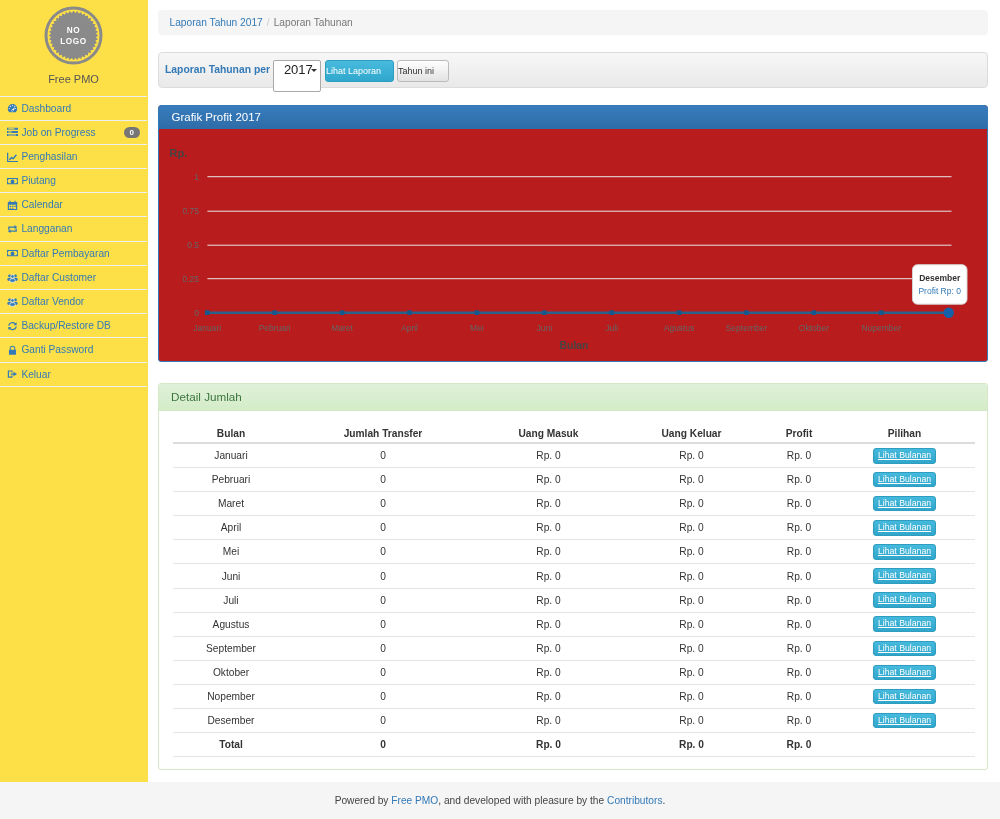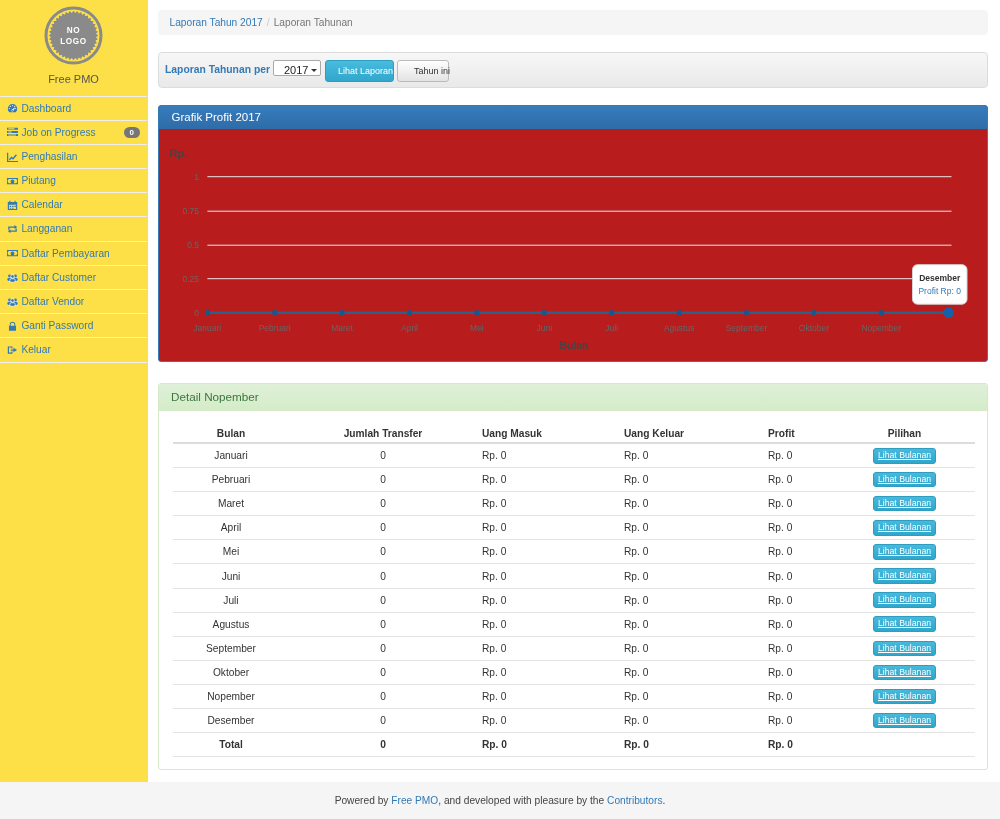--- a/index.html
+++ b/index.html
@@ -19,40 +19,40 @@
 #menu li svg.ic { position:absolute; left:7px; top:6.7px; }
 #menu .badge { position:absolute; left:124px; top:6.3px; width:15.7px; height:11px; background:#767676; border-radius:5.5px; color:#fff; font-size:8px; font-weight:bold; text-align:center; line-height:11px; }
 
 
 #crumb { position:absolute; left:10px; top:10px; width:830px; height:25px; background:#f5f5f5; border-radius:4px; font-size:10.2px; line-height:25px; padding-left:11.5px; color:#777; }
 #crumb .sep { color:#ccc; padding:0 4px; }
 
 
 #bar { position:absolute; left:10px; top:52px; width:830px; height:36px; background:linear-gradient(#f7f7f7,#e9e9e9); border:1px solid #dcdcdc; border-radius:4px; }
 #bar .lbl { position:absolute; left:6px; top:0; line-height:34px; font-size:10.35px; font-weight:bold; color:#337ab7; white-space:nowrap; }
-#bar .sel { position:absolute; left:114.4px; top:7px; width:48px; height:16px; background:#fff; border:1px solid #a9a9a9; border-radius:2px; font-size:11px; color:#222; line-height:18px; padding-left:9.5px; }
+#bar .sel { position:absolute; left:114.4px; top:7px; width:48px; height:32px; background:#fff; border:1px solid #a9a9a9; border-radius:2px; font-size:13px; color:#222; line-height:18px; padding-left:9.5px; }
 #bar .sel .arr { position:absolute; right:3.5px; top:8px; width:0; height:0; border-left:3.2px solid transparent; border-right:3.2px solid transparent; border-top:3.8px solid #333; }
-.btn { position:absolute; top:7px; height:22px; border-radius:3px; font-size:9px; text-align:right; line-height:20px; white-space:nowrap; }
+.btn { position:absolute; top:7px; height:22px; border-radius:3px; font-size:9px; text-align:left; line-height:20px; white-space:nowrap; }
 #btn-lihat { left:166px; width:69px; background:linear-gradient(#48bbde,#30a7cc); border:1px solid #2b9dbf; color:#fff; }
-#btn-tahun { left:238px; width:52px; background:linear-gradient(#fefefe,#e3e3e3); border:1px solid #bbbbbb; color:#333;padding-left:16px; }
+#btn-tahun { left:238px; width:52px; background:linear-gradient(#fefefe,#e3e3e3); border:1px solid #bbbbbb; color:#333; }
 
 
 #pchart { position:absolute; left:10px; top:105px; width:830px; height:257px; border:1px solid #337ab7; border-radius:3px; background:#b91c1c; }
 #pchart .hd { height:22.5px; background:linear-gradient(#387cbd,#2d6ca7); color:#fff; font-size:11.5px; line-height:22px; padding-left:12.5px; border-radius:2px 2px 0 0; }
 #chartsvg { position:absolute; left:0; top:22.5px; }
 
 
 #pdet { position:absolute; left:10px; top:382.7px; width:830px; height:387.3px; border:1px solid #d6e9c6; border-radius:3px; background:#fff; }
 #pdet .hd { height:27px; background:linear-gradient(#dff0d8,#d4ecc8); color:#3c763d; font-size:11.7px; line-height:26px; padding-left:12px; border-radius:2px 2px 0 0; border-bottom:1px solid #d6e9c6; }
 table { position:absolute; left:14px; top:41px; width:802px; border-collapse:collapse; table-layout:fixed; font-size:10.2px; color:#333; }
 th { font-weight:bold; padding:0 5px; border-bottom:2px solid #dcdcdc; height:18.8px; font-size:10.2px; }
 td { padding:0 5px; border-top:1px solid #e4e4e4; height:24.1px; }
 tr.first td { border-top:none; }
 col.c1{width:116px} col.c2{width:188px} col.c3{width:142px} col.c4{width:144px} col.c5{width:71px} col.c6{width:141px}
-.ctr{text-align:center} .rgt{text-align:left; padding-right:4px;}
+.ctr{text-align:center} .rgt{text-align:center; padding-right:4px;}
 .bb { display:inline-block; vertical-align:middle; width:62.5px; height:15.5px; background:linear-gradient(#45badd,#31a6cb); border:1px solid #2e9dc0; border-radius:3px; color:#fff; font-size:8.7px; line-height:13.5px; text-align:center;text-decoration:underline; }
 tr.total td { font-weight:bold; border-bottom:1px solid #e4e4e4; }
 </style>
 </head>
 <body>
 <div id="side">
   <svg id="logo" width="59" height="59" viewBox="0 0 59 59">
     <circle cx="29.5" cy="29.5" r="27.5" fill="none" stroke="#8a8a8a" stroke-width="3"></circle>
     <g id="burst">
         <polygon points="54.20,29.50 51.93,31.27 53.90,33.36 51.38,34.75 52.99,37.13 50.29,38.11 51.51,40.71 48.68,41.26 49.48,44.02 46.61,44.11 46.97,46.97 44.11,46.61 44.02,49.48 41.26,48.68 40.71,51.51 38.11,50.29 37.13,52.99 34.75,51.38 33.36,53.90 31.27,51.93 29.50,54.20 27.73,51.93 25.64,53.90 24.25,51.38 21.87,52.99 20.89,50.29 18.29,51.51 17.74,48.68 14.98,49.48 14.89,46.61 12.03,46.97 12.39,44.11 9.52,44.02 10.32,41.26 7.49,40.71 8.71,38.11 6.01,37.13 7.62,34.75 5.10,33.36 7.07,31.27 4.80,29.50 7.07,27.73 5.10,25.64 7.62,24.25 6.01,21.87 8.71,20.89 7.49,18.29 10.32,17.74 9.52,14.98 12.39,14.89 12.03,12.03 14.89,12.39 14.98,9.52 17.74,10.32 18.29,7.49 20.89,8.71 21.87,6.01 24.25,7.62 25.64,5.10 27.73,7.07 29.50,4.80 31.27,7.07 33.36,5.10 34.75,7.62 37.13,6.01 38.11,8.71 40.71,7.49 41.26,10.32 44.02,9.52 44.11,12.39 46.97,12.03 46.61,14.89 49.48,14.98 48.68,17.74 51.51,18.29 50.29,20.89 52.99,21.87 51.38,24.25 53.90,25.64 51.93,27.73" fill="#8a8a8a"></polygon>
@@ -126,20 +126,26 @@
       <li>
         <svg class="ic" width="11" height="10.2" viewBox="0 0 14 13" fill="#337ab7">
           <circle cx="3.3" cy="3.9" r="1.9"></circle>
           <circle cx="10.7" cy="3.9" r="1.9"></circle>
           <rect x="0.4" y="6.4" width="5.6" height="3.8" rx="1.9"></rect>
           <rect x="8" y="6.4" width="5.6" height="3.8" rx="1.9"></rect>
           <circle cx="7" cy="4.4" r="2.3" stroke="#f9fafa" stroke-width="0.9"></circle>
           <rect x="3.5" y="7.3" width="7" height="4.6" rx="2.2" stroke="#f9fafa" stroke-width="0.9"></rect>
         </svg>
         <a href="#">Daftar Vendor</a>
+      </li>
+      <li>
+        <svg class="ic" width="11" height="10.2" viewBox="0 0 14 13" fill="#337ab7">
+          <path d="M12.3 5.5h-4L9.8 4A4 4 0 0 0 3 6.1H1.4a5.6 5.6 0 0 1 9.5-3.2l1.4-1.4zM1.7 7.5h4L4.2 9A4 4 0 0 0 11 6.9h1.6a5.6 5.6 0 0 1-9.5 3.2L1.7 11.5z"></path>
+        </svg>
+        <a href="#">Backup/Restore DB</a>
       </li>
       <li>
         <svg class="ic" width="11" height="10.2" viewBox="0 0 14 13" fill="#337ab7">
           <path d="M3.5 6V4.5a3.5 3.5 0 0 1 7 0V6H9.3V4.5a2.3 2.3 0 0 0-4.6 0V6zM2.5 6h9v6.5h-9z"></path>
         </svg>
         <a href="#">Ganti Password</a>
       </li>
       <li>
         <svg class="ic" width="11" height="10.2" viewBox="0 0 14 13" fill="#337ab7">
           <path d="M1 1.8h6v2.7H5.6V3.3H2.6v6.4h3V8.2H7v2.9H1zM8.2 3.6l4.6 2.9-4.6 2.9V7.3H4.8V5.7h3.4z"></path>
@@ -195,21 +201,21 @@
         <text x="654.9" y="202" text-anchor="middle" font-size="8.5" fill="#666">Oktober</text>
         <text x="722.3" y="202" text-anchor="middle" font-size="8.5" fill="#666">Nopember</text>
         <text x="10.5" y="28" font-size="11" font-weight="bold" fill="#444">Rp.</text>
         <text x="415" y="219.5" text-anchor="middle" font-size="10.4" font-weight="bold" fill="#444">Bulan</text>
         <rect x="753.5" y="135.7" width="54.5" height="39.5" rx="5" fill="#fff" stroke="#d4d4d4"></rect>
         <text x="780.7" y="152" text-anchor="middle" font-size="8.5" font-weight="bold" fill="#333">Desember</text>
         <text x="780.7" y="164.5" text-anchor="middle" font-size="8.5" fill="#337ab7">Profit Rp: 0</text>
       </svg>
   </div>
   <div id="pdet">
-    <div class="hd">Detail Nopember</div>
+    <div class="hd">Detail Jumlah</div>
     <table>
       <colgroup>
           <col class="c1">
           <col class="c2">
           <col class="c3">
           <col class="c4">
           <col class="c5">
           <col class="c6">
         </colgroup>
       <thead>

